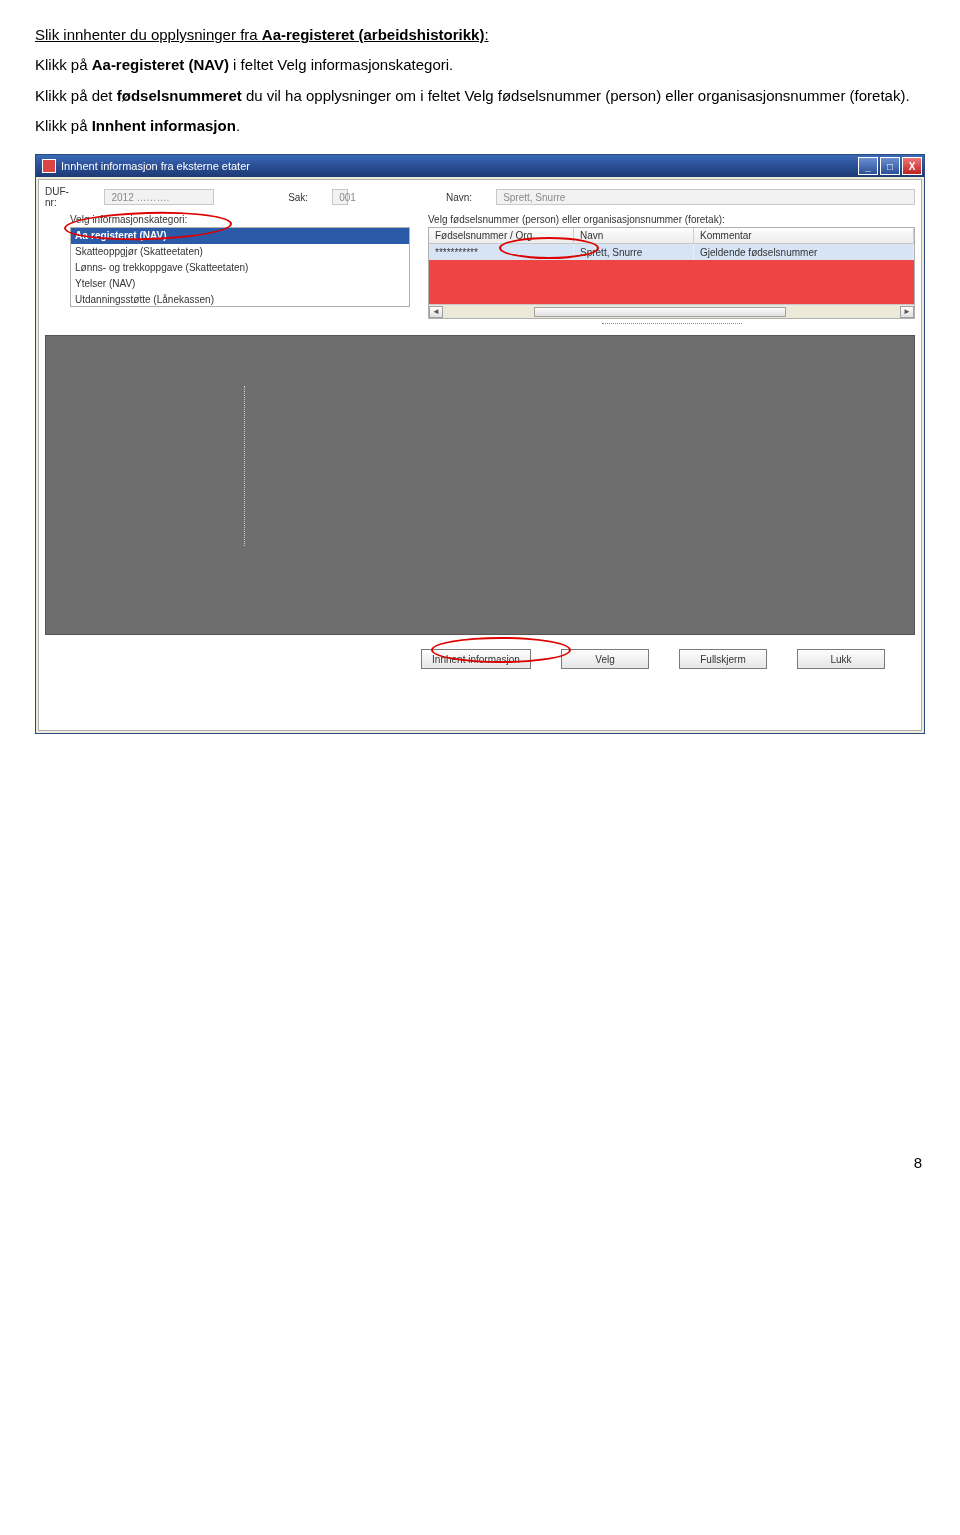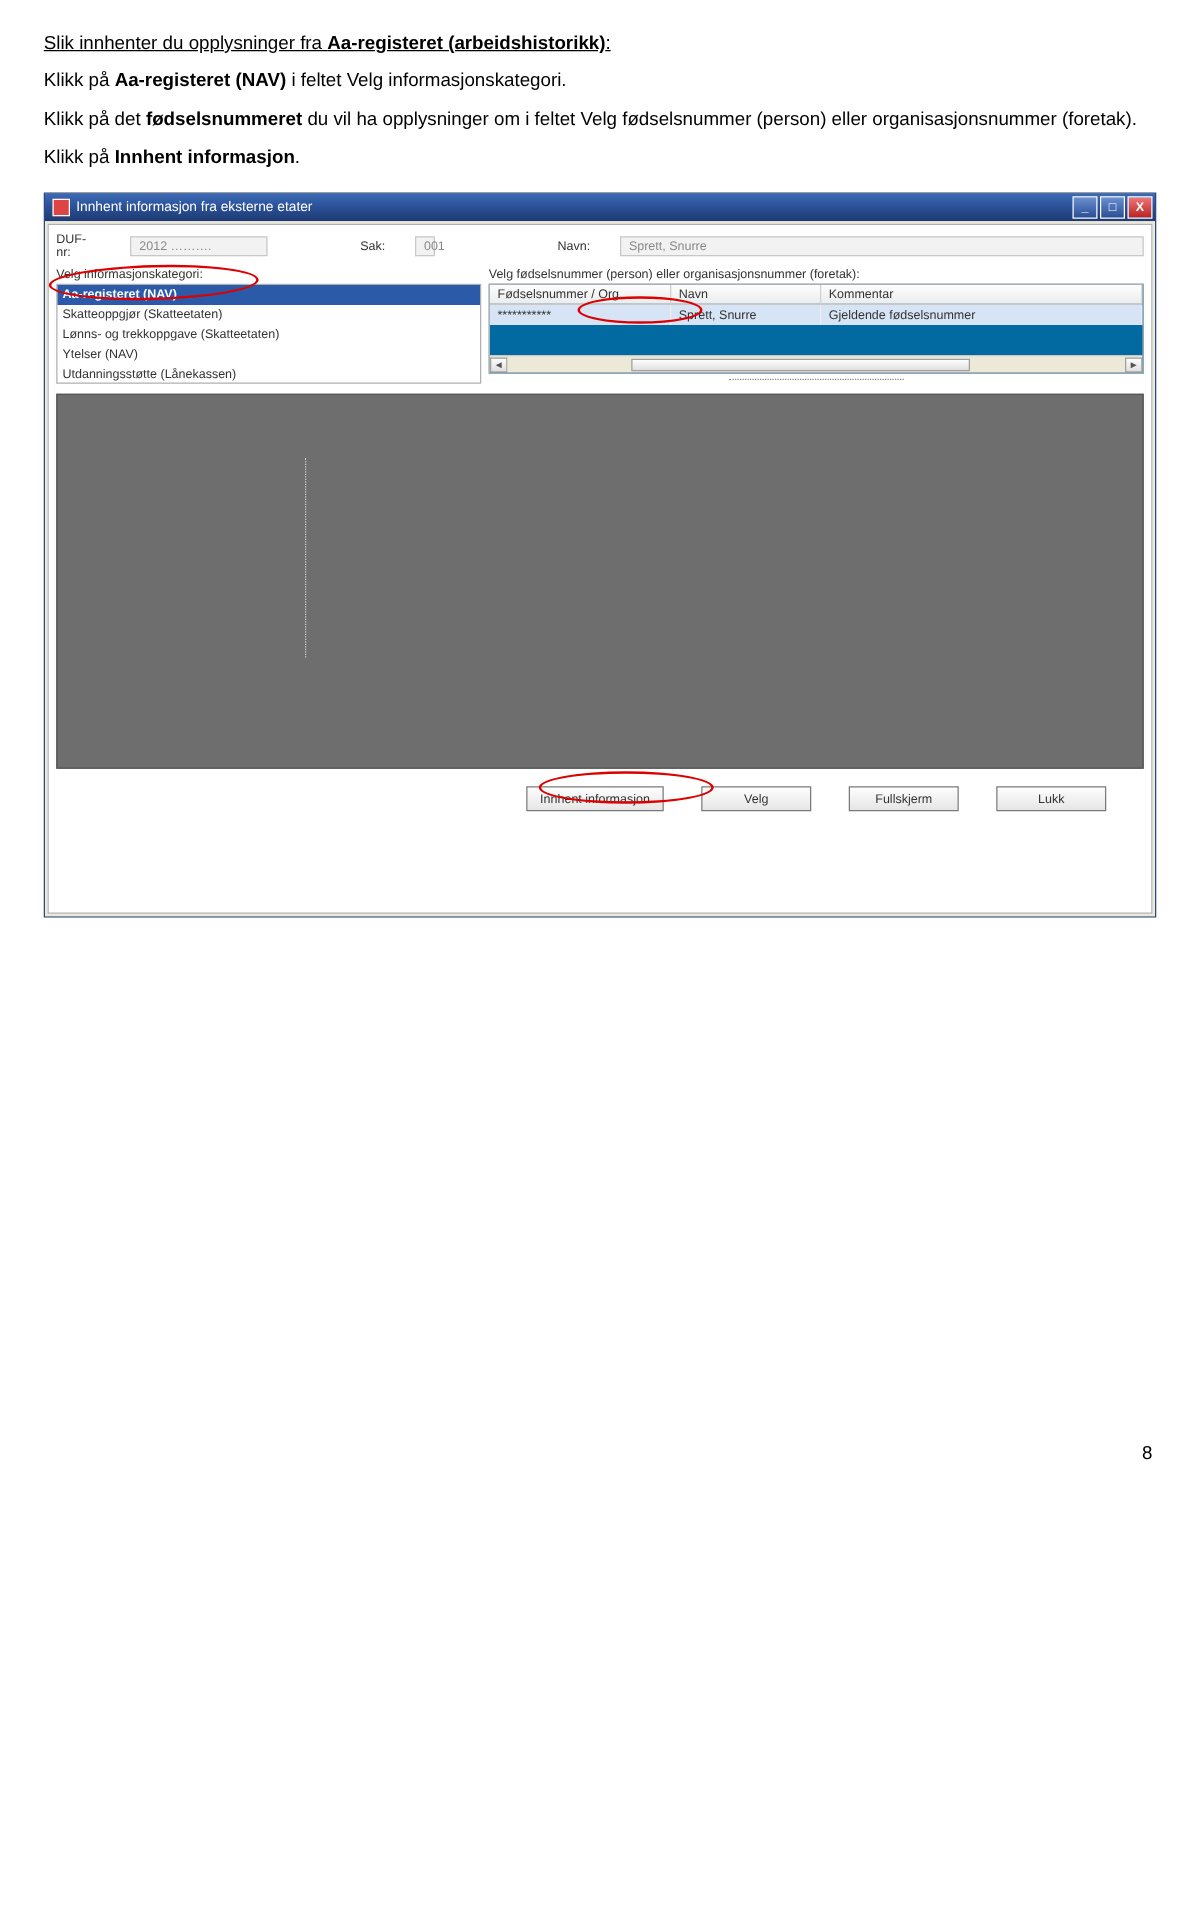--- a/index.html
+++ b/index.html
@@ -88,21 +88,22 @@
     font-size: 10px;
     height: 16px;
     display: inline-flex; align-items: center;
   }
   .duf { width: 110px; }
   .sak { width: 16px; }
   .navn { width: 420px; }
 
   .main-split {
     display: flex;
-    gap: 6px;
+    gap: 18px;
+    margin-left: 25px;
   }
   .left-col { flex: 0 0 340px; position: relative; }
   .right-col { flex: 1; position: relative; }
 
   .section-label {
     font-size: 10px;
     margin-bottom: 2px;
     position: relative;
     z-index: 2;
   }
@@ -132,22 +133,22 @@
     border: 2px solid #d00;
     border-radius: 50%;
     pointer-events: none;
     z-index: 5;
   }
   .circle1 { left: -6px; top: -2px; width: 168px; height: 28px; transform: rotate(-1.5deg); }
   .circle3 { left: 386px; bottom: 12px; width: 140px; height: 26px; }
 
   .table-wrap {
     border: 1px solid #b0b0b0;
-    background: #0369a1;
-    height: 72px;
+    background: #ef4444;
+    height: 92px;
     position: relative;
     font-size: 10px;
     overflow: hidden;
   }
   .thead {
     display: flex;
     background: linear-gradient(#fdfdfd,#ececec);
     border-bottom: 1px solid #c8c8c8;
     height: 16px;
     align-items: center;

